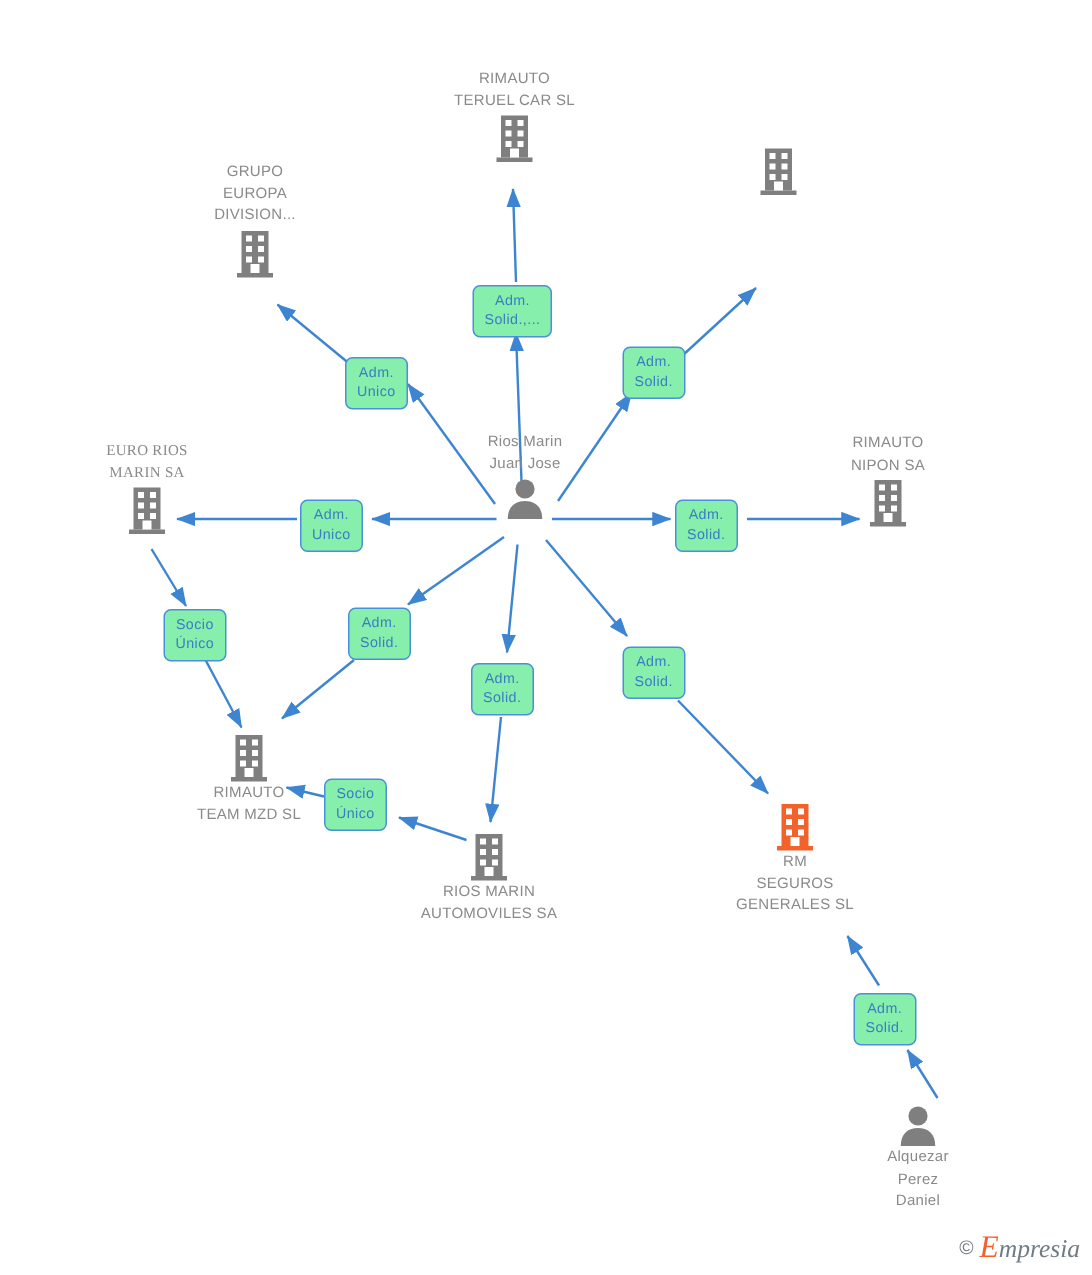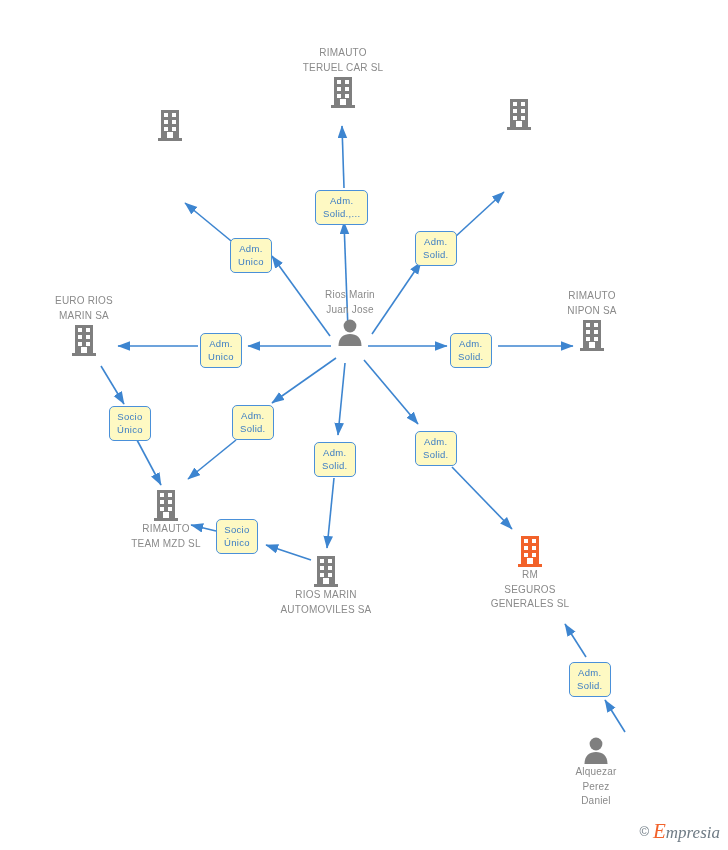--- a/index.html
+++ b/index.html
@@ -22,21 +22,21 @@
     text-align:center;
     line-height:14.5px;
     white-space:pre-line;
     letter-spacing:0.2px;
   }
   .node.caption-above{flex-direction:column;}
   .edge-label{
     position:absolute;
     border:1.3px solid #4a90d9;
     border-radius:5px;
-    background:#fef9c3;
+    background:#86efac;
     color:#3b7cc4;
     font-size:9.5px;
     line-height:12.5px;
     text-align:center;
     padding:4px 7px 4px 7px;
     white-space:pre-line;
     letter-spacing:0.3px;
   }
   #watermark{
     position:absolute;right:8px;bottom:6px;
@@ -112,20 +112,23 @@
           <rect x="17" y="12" width="4" height="4"></rect>
       <rect x="9" y="19" width="4" height="4"></rect>
           <rect x="17" y="19" width="4" height="4"></rect>
       <rect x="12" y="24" width="6" height="6"></rect>
     </g>
       </svg>
   </div>
 </div>
 
 <div class="node caption-above" style="left:170px;top:108px;">
+  <div class="caption">GRUPO
+EUROPA
+DIVISION...</div>
   <div class="glyph">
     <svg width="30" height="34" viewBox="0 0 30 34">
         <g fill="#7f7f7f">
       <rect x="6" y="2" width="18" height="28"></rect>
           <rect x="3" y="30" width="24" height="3"></rect>
     </g>
         <g fill="#ffffff">
       <rect x="9" y="5" width="4" height="4"></rect>
           <rect x="17" y="5" width="4" height="4"></rect>
       <rect x="9" y="12" width="4" height="4"></rect>
@@ -151,21 +154,21 @@
       <rect x="9" y="12" width="4" height="4"></rect>
           <rect x="17" y="12" width="4" height="4"></rect>
       <rect x="9" y="19" width="4" height="4"></rect>
           <rect x="17" y="19" width="4" height="4"></rect>
       <rect x="12" y="24" width="6" height="6"></rect>
     </g>
       </svg>
   </div>
 </div>
 
-<div class="node caption-above" style="left:84px;top:294px;">
+<div class="node caption-above" style="left:98px;top:294px;font-family:Liberation Serif, serif;">
   <div class="caption">EURO RIOS
 MARIN SA</div>
   <div class="glyph">
     <svg width="30" height="34" viewBox="0 0 30 34">
         <g fill="#7f7f7f">
       <rect x="6" y="2" width="18" height="28"></rect>
           <rect x="3" y="30" width="24" height="3"></rect>
     </g>
         <g fill="#ffffff">
       <rect x="9" y="5" width="4" height="4"></rect>
@@ -275,21 +278,21 @@
           <rect x="17" y="19" width="4" height="4"></rect>
       <rect x="12" y="24" width="6" height="6"></rect>
     </g>
       </svg>
   </div>
   <div class="caption">RM
 SEGUROS
 GENERALES SL</div>
 </div>
 
-<div class="node" style="left:596px;top:735px;">
+<div class="node" style="left:612px;top:735px;">
   <div class="glyph">
     <svg width="30" height="30" viewBox="0 0 30 30">
         <g fill="#7f7f7f">
       <circle cx="15" cy="9" r="6.4"></circle>
       <path d="M3.5,29 C3.5,20.6 8.6,17 15,17 C21.4,17 26.5,20.6 26.5,29 Z"></path>
     </g>
       </svg>
   </div>
   <div class="caption">Alquezar
 Perez

